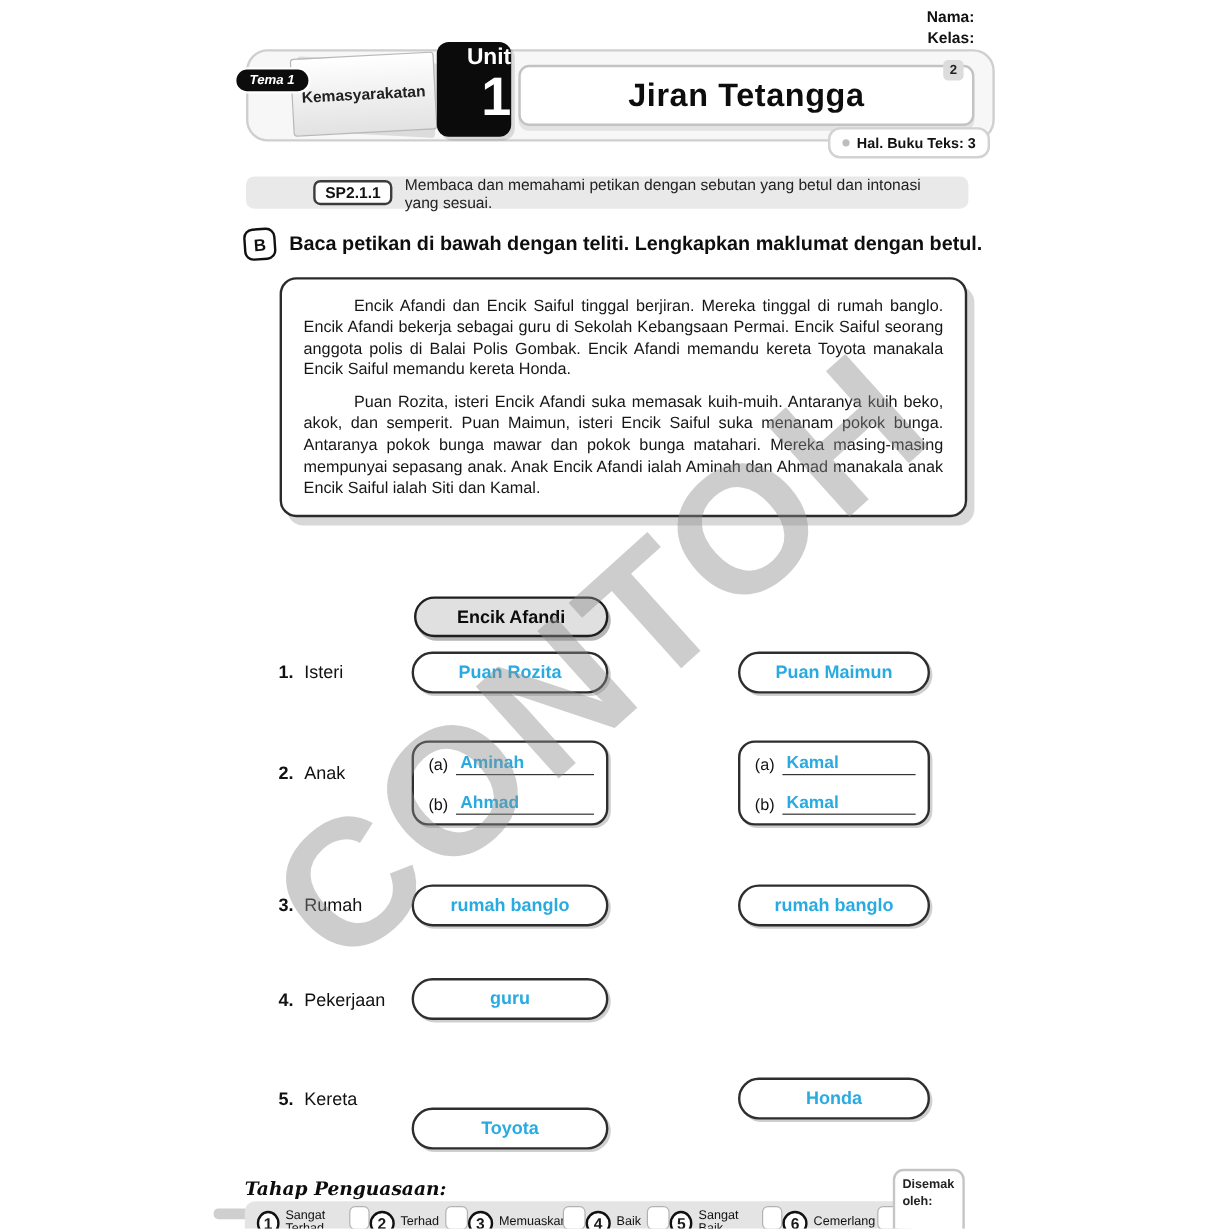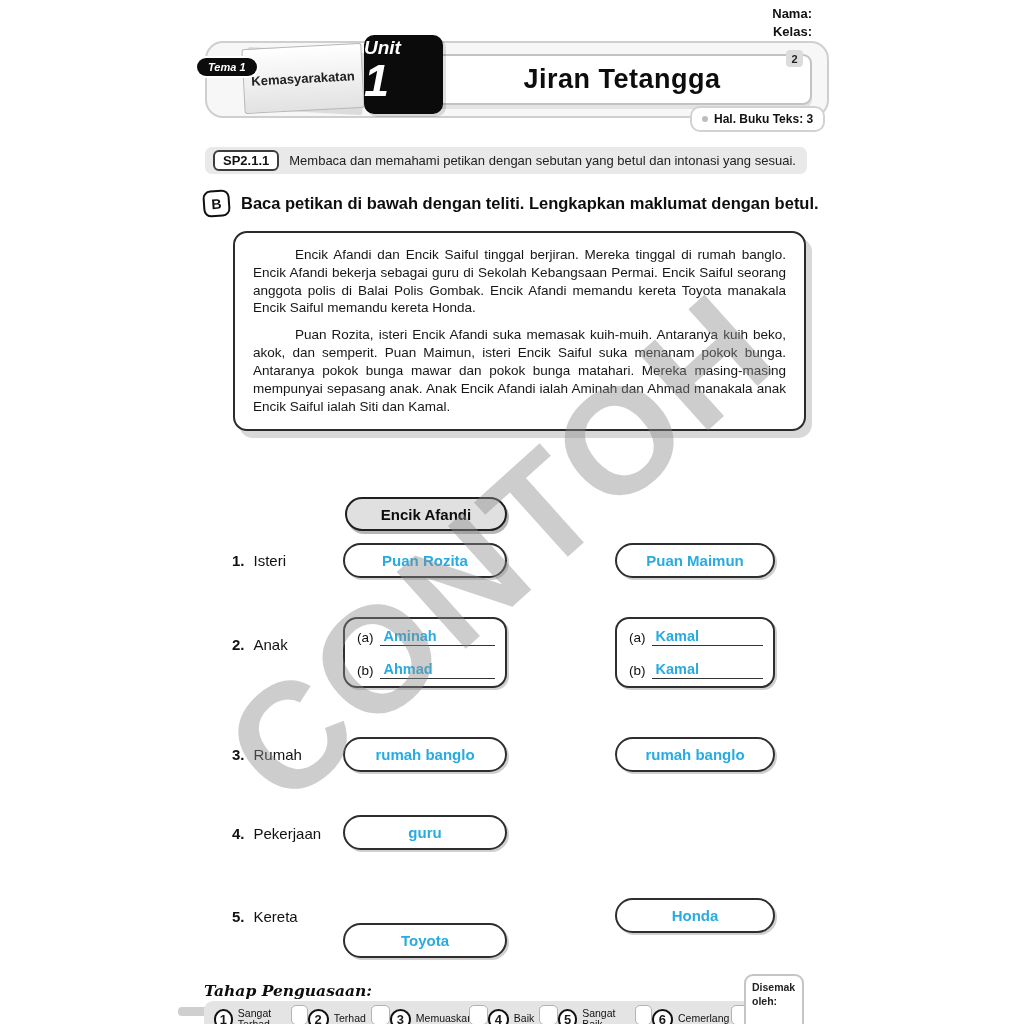--- a/index.html
+++ b/index.html
@@ -11,31 +11,31 @@
   
   .top-fields { position:absolute; left:200px; top:6px; width:612px; display:flex; align-items:flex-end; font-size:13px; font-weight:700; color:#111;flex-direction:column; }
   .dotline { border-bottom:2px dotted #777; height:14px; margin:0 26px 1px 5px; }
   .dot-name { flex:2.4; } .dot-class { flex:1.1; } .dot-date { flex:1.2; margin-right:0; }
 
   
   .banner-outer { position:absolute; left:205px; top:41px; width:620px; height:73px; border:2px solid #cfcfcf; border-radius:18px; background:#f7f7f7; }
   .tema-pill { position:absolute; left:197px; top:58px; background:#0c0c0c; color:#fff; font-size:11px; font-weight:700; font-style:italic; padding:3px 11px; border-radius:11px; z-index:6; box-shadow:0 0 0 2px #fff; }
   .tema-card-shadow { position:absolute; left:246px; top:50px; width:118px; height:62px; background:#dcdcdc; border-radius:3px; transform:rotate(3deg); z-index:3; }
   .tema-card { position:absolute; left:243px; top:46px; width:118px; height:63px; background:linear-gradient(#ffffff,#e2e2e2); border:1px solid #b8b8b8; border-radius:3px; transform:rotate(-3deg); z-index:4; display:flex; align-items:center; justify-content:center; font-size:13px; font-weight:700; color:#222; }
-  .unit-box { position:absolute; left:364px; top:35px; width:79px; height:79px; background:#0b0b0b; border-radius:10px; z-index:5; display:flex; flex-direction:column; align-items:flex-start; justify-content:flex-start; color:#fff; box-shadow:3px 3px 0 rgba(0,0,0,0.12);font-style:italic; }
+  .unit-box { position:absolute; left:364px; top:35px; width:62px; height:79px; background:#0b0b0b; border-radius:10px; z-index:5; display:flex; flex-direction:column; align-items:flex-end; justify-content:flex-start; color:#fff; box-shadow:3px 3px 0 rgba(0,0,0,0.12); }
   .unit-word { font-size:19px; font-weight:700; margin-top:3px; line-height:1; }
   .unit-number { font-size:45px; font-weight:700; line-height:1.05; }
   .title-bar { position:absolute; left:432px; top:54px; width:376px; height:47px; background:#fff; border:2px solid #c3c3c3; border-radius:9px; z-index:4; display:flex; align-items:center; justify-content:center; font-size:27px; font-weight:700; letter-spacing:.5px; color:#0d0d0d; box-shadow:0 4px 0 #e3e3e3; }
   .corner-badge { position:absolute; left:786px; top:50px; width:17px; height:17px; background:#dcdcdc; border-radius:4px; z-index:7; display:flex; align-items:center; justify-content:center; font-size:11px; font-weight:700; color:#222; }
   .textbook-tab { position:absolute; left:690px; top:106px; height:22px; padding:0 10px; background:#fff; border:2px solid #d2d2d2; border-radius:10px; z-index:6; display:flex; align-items:center; gap:6px; font-size:12px; font-weight:700; color:#111; }
   .textbook-dot { width:6px; height:6px; border-radius:50%; background:#bdbdbd; }
 
   
   .sp-bar { position:absolute; left:205px; top:147px; width:602px; height:27px; background:#e9e9e9; border-radius:7px; display:flex; align-items:center; padding:0 8px; gap:10px; box-sizing:border-box; }
-  .sp-badge { background:#fff; border:2px solid #3c3c3c; border-radius:6px; padding:1px 8px; font-weight:700; font-size:13px; color:#111; }
+  .sp-badge { background:#fff; border:2px solid #3c3c3c; border-radius:6px; padding:1px 8px; font-weight:700; font-size:13px; color:#111;margin-left:48px; }
   .sp-text { font-size:13px; color:#222; }
 
   
   .section-row { position:absolute; left:203px; top:190px; display:flex; align-items:center; gap:11px; }
   .b-badge { width:23px; height:23px; border:2.5px solid #101010; border-radius:8px; display:flex; align-items:center; justify-content:center; font-weight:700; font-size:14px; transform:rotate(-4deg); color:#101010; }
   .instruction { font-size:16.5px; font-weight:700; color:#0e0e0e; }
 
   
   .passage-box { position:absolute; left:233px; top:231px; width:573px; box-sizing:border-box; background:#fff; border:2px solid #2b2b2b; border-radius:14px; padding:13px 18px 14px; box-shadow:6px 7px 0 #d8d8d8; }
   .passage-box p { margin:0; font-size:13.5px; line-height:1.32; text-align:justify; text-indent:42px; color:#161616; }

